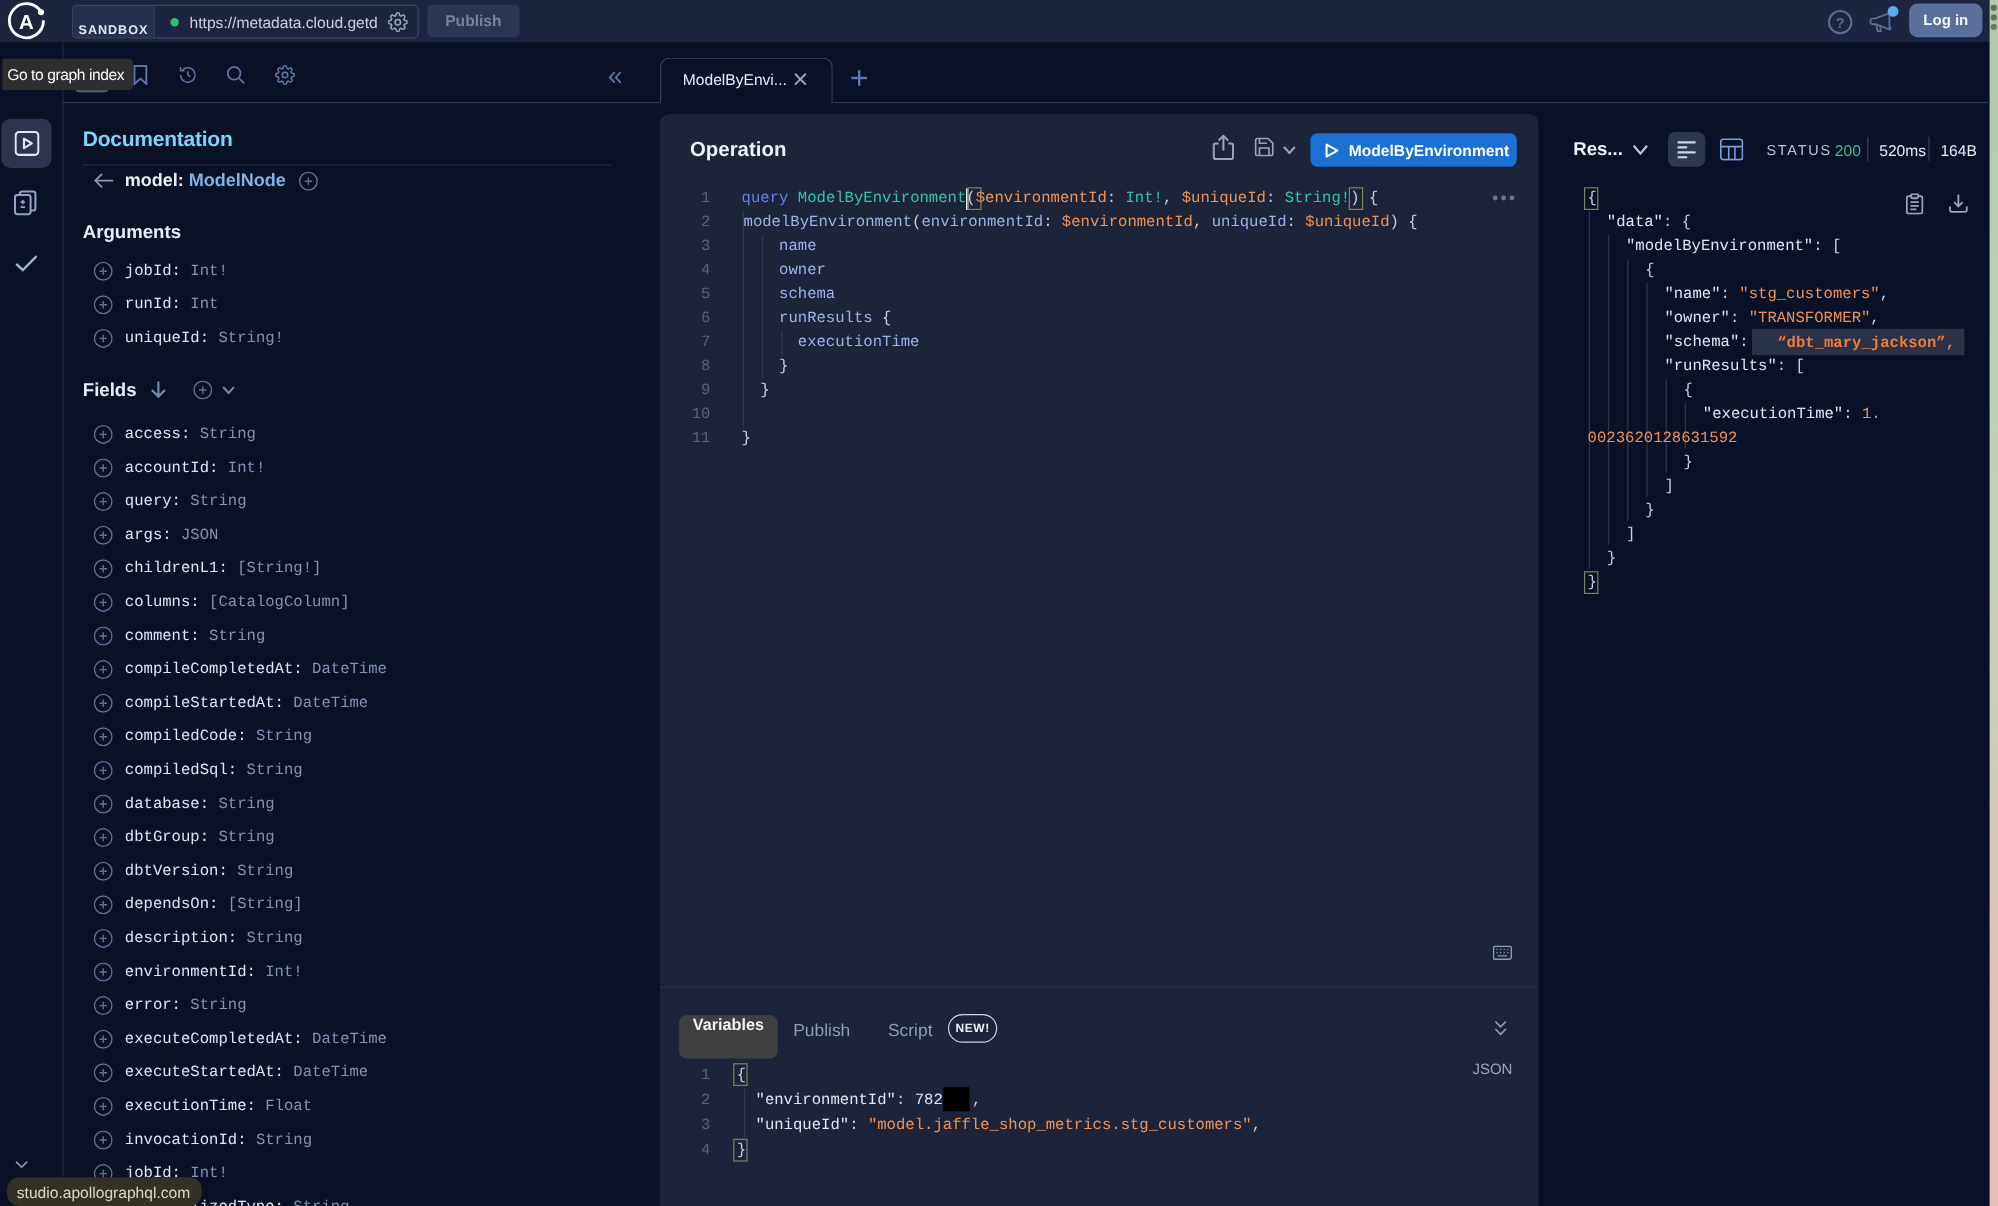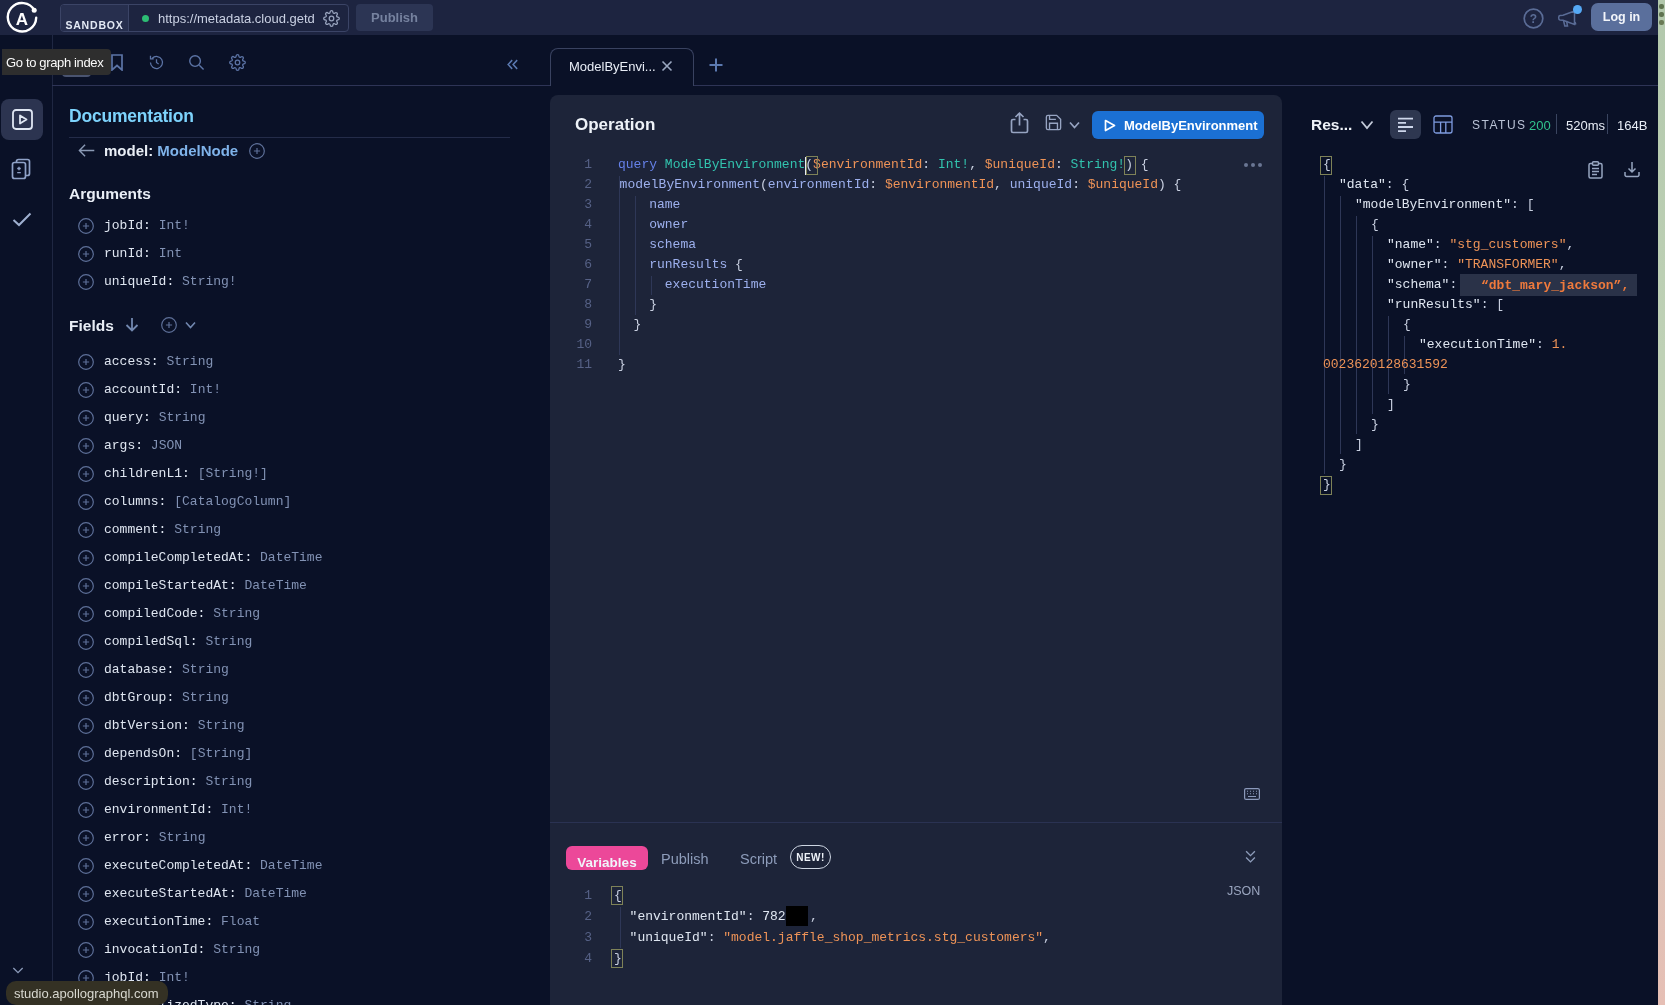--- a/index.html
+++ b/index.html
@@ -338,21 +338,21 @@
 <div class="bkt" style="left:806px;top:156px"></div>
 <div class="bkt" style="left:1124px;top:156px"></div>
 
 <svg class="ab" style="left:1244px;top:788px" width="16" height="12" viewBox="0 0 16 12" fill="none" stroke="#8b99bb" stroke-width="1.2">
     <rect x="0.6" y="0.6" width="14.8" height="10.8" rx="1.5"></rect>
     <path d="M3 3.2 H4 M6 3.2 H7 M9 3.2 H10 M12 3.2 H13 M3 5.8 H4 M6 5.8 H7 M9 5.8 H10 M12 5.8 H13 M4 8.5 H12" stroke-width="1.1"></path>
   </svg>
 
 <div class="ab" style="left:550px;top:822px;width:732px;height:1px;background:#2a3252"></div>
 
-<div class="ab" style="left:566px;top:846px;width:82px;height:24px;background:#ec4899;border-radius:6px;display:flex;align-items:flex-end;justify-content:center">
+<div class="ab" style="left:566px;top:846px;width:82px;height:36px;background:#404040;border-radius:6px;display:flex;align-items:flex-start;justify-content:center">
     <span style="font-size:13.5px;font-weight:bold;color:#f0f4fa">Variables</span>
   </div>
 <div class="ab" style="left:661px;top:851px;font-size:14.5px;color:#8d9cba">Publish</div>
 <div class="ab" style="left:740px;top:851px;font-size:14.5px;color:#8d9cba">Script</div>
 <div class="ab" style="left:790px;top:845px;width:41px;height:24px;border:1.5px solid #cdd5e2;border-radius:13px;box-sizing:border-box;display:flex;align-items:center;justify-content:center">
     <span style="font-size:10px;font-weight:bold;letter-spacing:.5px;color:#eef2f8">NEW!</span>
   </div>
 <svg class="ab" style="left:1243px;top:849px" width="15" height="17" viewBox="0 0 24 26" fill="none" stroke="#8d9cba" stroke-width="2.2">
     <path d="M5 3 L12 10 L19 3"></path>
     <path d="M5 13 L12 20 L19 13"></path>

